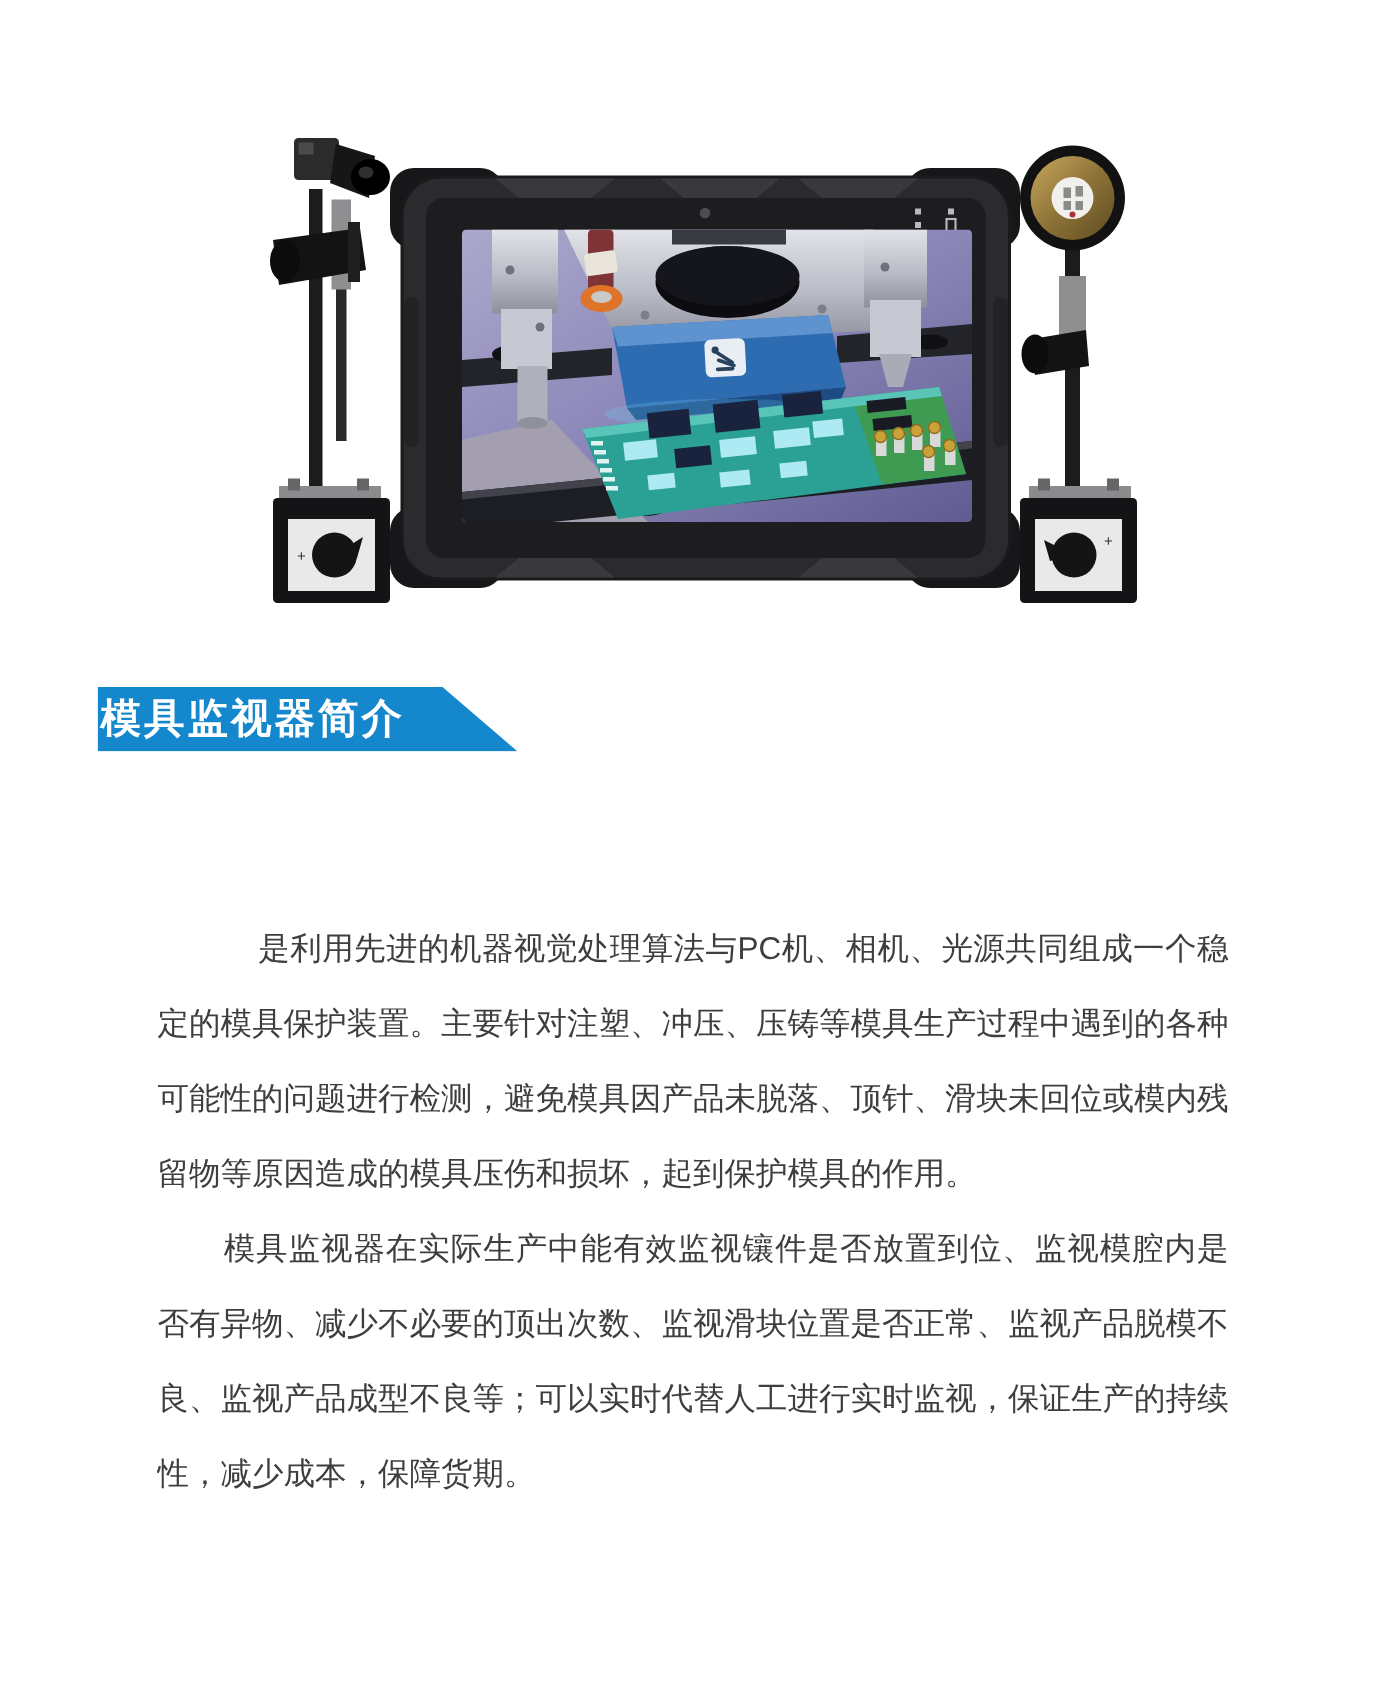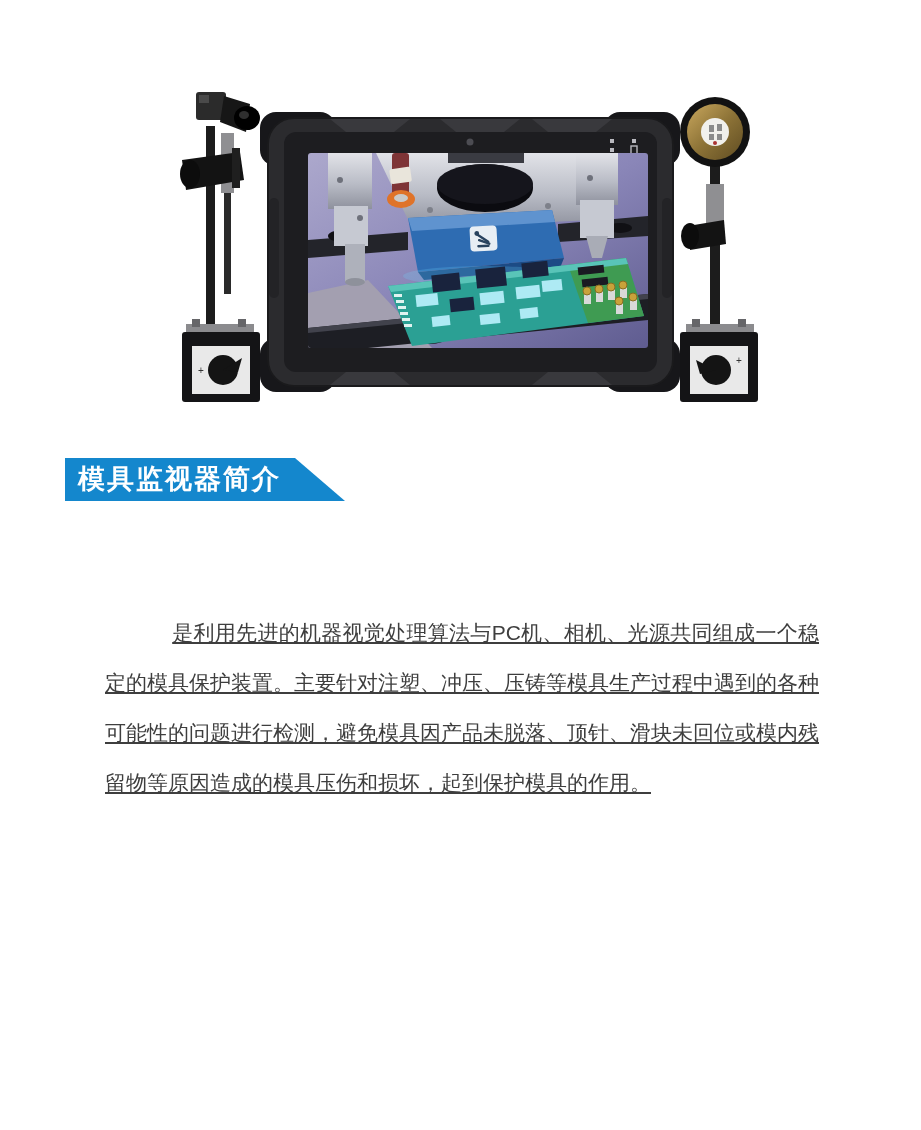--- a/index.html
+++ b/index.html
@@ -10,39 +10,39 @@
 
   
   .hero { position:absolute; left:180px; top:88px; width:580px; height:325px; }
   .hero svg { display:block; width:100%; height:100%; }
 
   
   .banner {
     position:absolute; left:65px; top:458px; width:280px; height:43px;
     background:#1487cd;
     clip-path:polygon(0 0, 82.14% 0, 100% 100%, 0 100%);
-    display:flex; align-items:center; box-sizing:border-box; padding-left:13px;
+    display:flex; align-items:center; box-sizing:border-box; padding-left:2px;
   }
   .banner-title {
     color:#ffffff; font-size:27px; font-weight:bold; letter-spacing:2px;
     line-height:1; white-space:nowrap;
   }
 
   
   .content { position:absolute; left:105px; top:585px; width:714px; }
   .intro-heading {
     margin:0 0 0 27px; font-size:24px; font-weight:bold; color:#1f1f1f;
     letter-spacing:2px; line-height:1.2;
   }
   .paragraphs {
     margin-top:23px; font-size:21px; line-height:50px; color:#3e3e3e;
     text-align:justify; text-justify:inter-character;
   }
   .paragraphs p { margin:0; }
-  .indent-wide   { text-indent:3.2em;text-decoration:underline; }
+  .indent-wide   { text-indent:3.2em; }
   .indent-normal { text-indent:2.1em; }
 </style>
 </head>
 <body>
 
 <div class="hero">
 <svg viewBox="0 0 580 325" xmlns="http://www.w3.org/2000/svg">
   <defs>
     <linearGradient id="scrBG" x1="0" y1="0" x2="1" y2="1">
       <stop offset="0" stop-color="#aca8cc"></stop>
@@ -273,14 +273,15 @@
 </svg>
 </div>
 
 <div class="banner">
   <span class="banner-title">模具监视器简介</span>
 </div>
 
 <div class="content">
   <div class="paragraphs">
     <p class="indent-wide">是利用先进的机器视觉处理算法与PC机、相机、光源共同组成一个稳定的模具保护装置。主要针对注塑、冲压、压铸等模具生产过程中遇到的各种可能性的问题进行检测，避免模具因产品未脱落、顶针、滑块未回位或模内残留物等原因造成的模具压伤和损坏，起到保护模具的作用。</p>
+    <p class="indent-normal">模具监视器在实际生产中能有效监视镶件是否放置到位、监视模腔内是否有异物、减少不必要的顶出次数、监视滑块位置是否正常、监视产品脱模不良、监视产品成型不良等；可以实时代替人工进行实时监视，保证生产的持续性，减少成本，保障货期。</p>
   </div>
 </div>
 
 </body></html>

